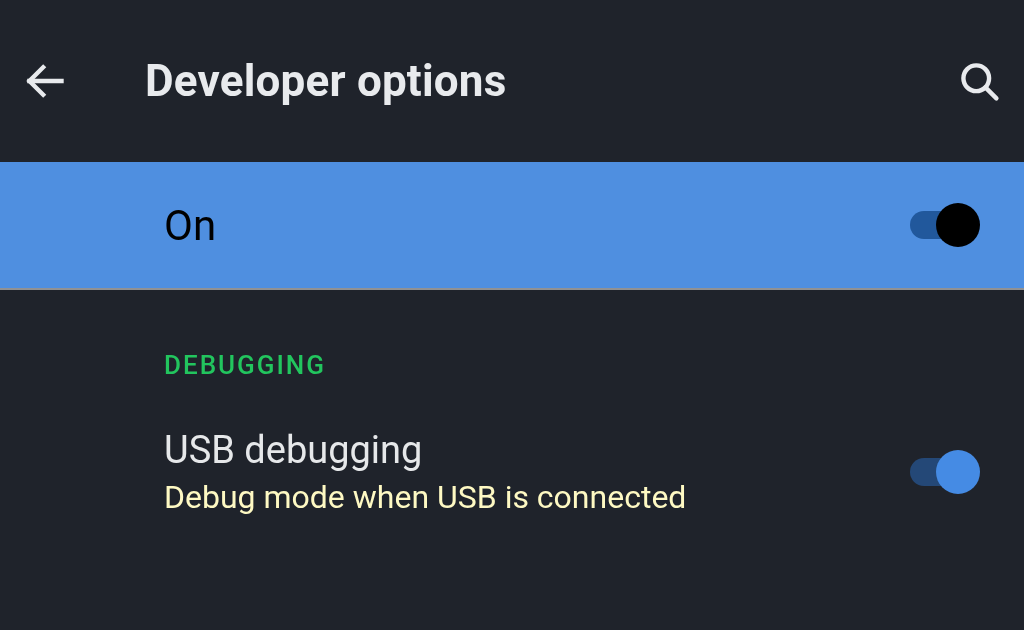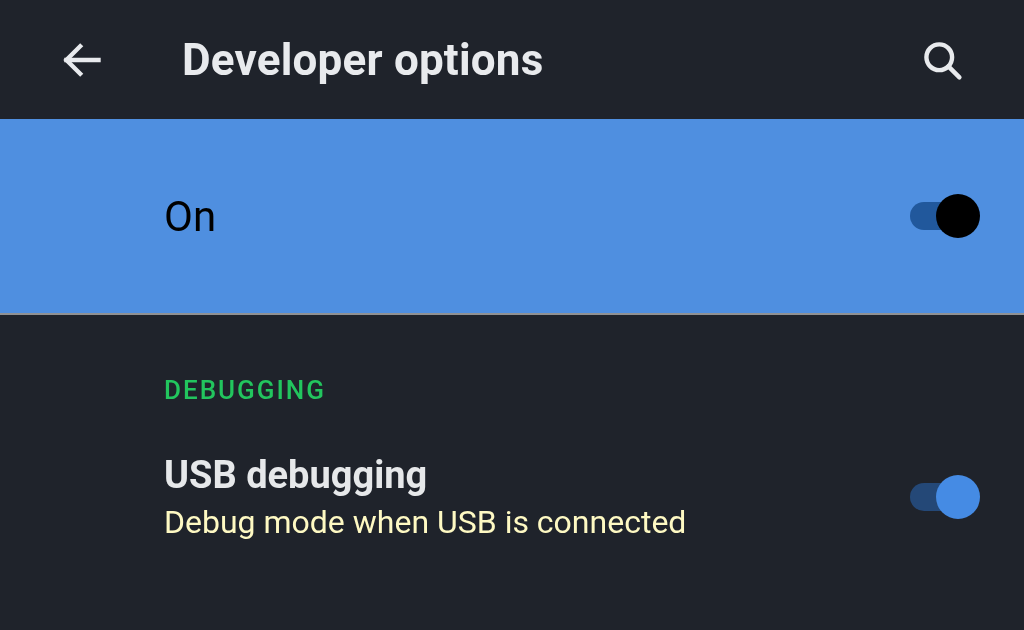--- a/index.html
+++ b/index.html
@@ -9,24 +9,24 @@
     }
     body {
       width: 1024px;
       height: 630px;
       background: #1f232b;
       font-family: Roboto, "Helvetica Neue", Arial, sans-serif;
       color: #e8eaed;
       overflow: hidden;
     }
     .appbar {
-      height: 119px;
+      height: 162px;
       display: flex;
       align-items: center;
-      padding: 0 60px;
+      padding: 0 23px;
     }
     .back-icon {
       width: 44px;
       height: 44px;
       color: #e8eaed;
       flex-shrink: 0;
       cursor: pointer;
       display: flex;
       align-items: center;
       justify-content: center;
@@ -52,21 +52,21 @@
       display: flex;
       align-items: center;
       justify-content: center;
     }
     .search-icon svg {
       width: 44px;
       height: 44px;
     }
     .master-row {
       background: #4f8fe0;
-      height: 194px;
+      height: 126px;
       display: flex;
       align-items: center;
       padding-left: 164px;
       padding-right: 44px;
     }
     .master-label {
       color: #000;
       font-size: 42px;
       font-weight: 400;
     }
@@ -126,21 +126,21 @@
       padding-left: 164px;
       padding-right: 44px;
       margin-top: 48px;
     }
     .item-text {
       flex: 1;
     }
     .item-title {
       font-size: 38px;
       color: #e6e8ea;
-      font-weight: 700;
+      font-weight: 400;
     }
     .item-subtitle {
       font-size: 32px;
       color: #fef9c3;
       margin-top: 6px;
     }
   </style>
 </head>
 <body>
 

